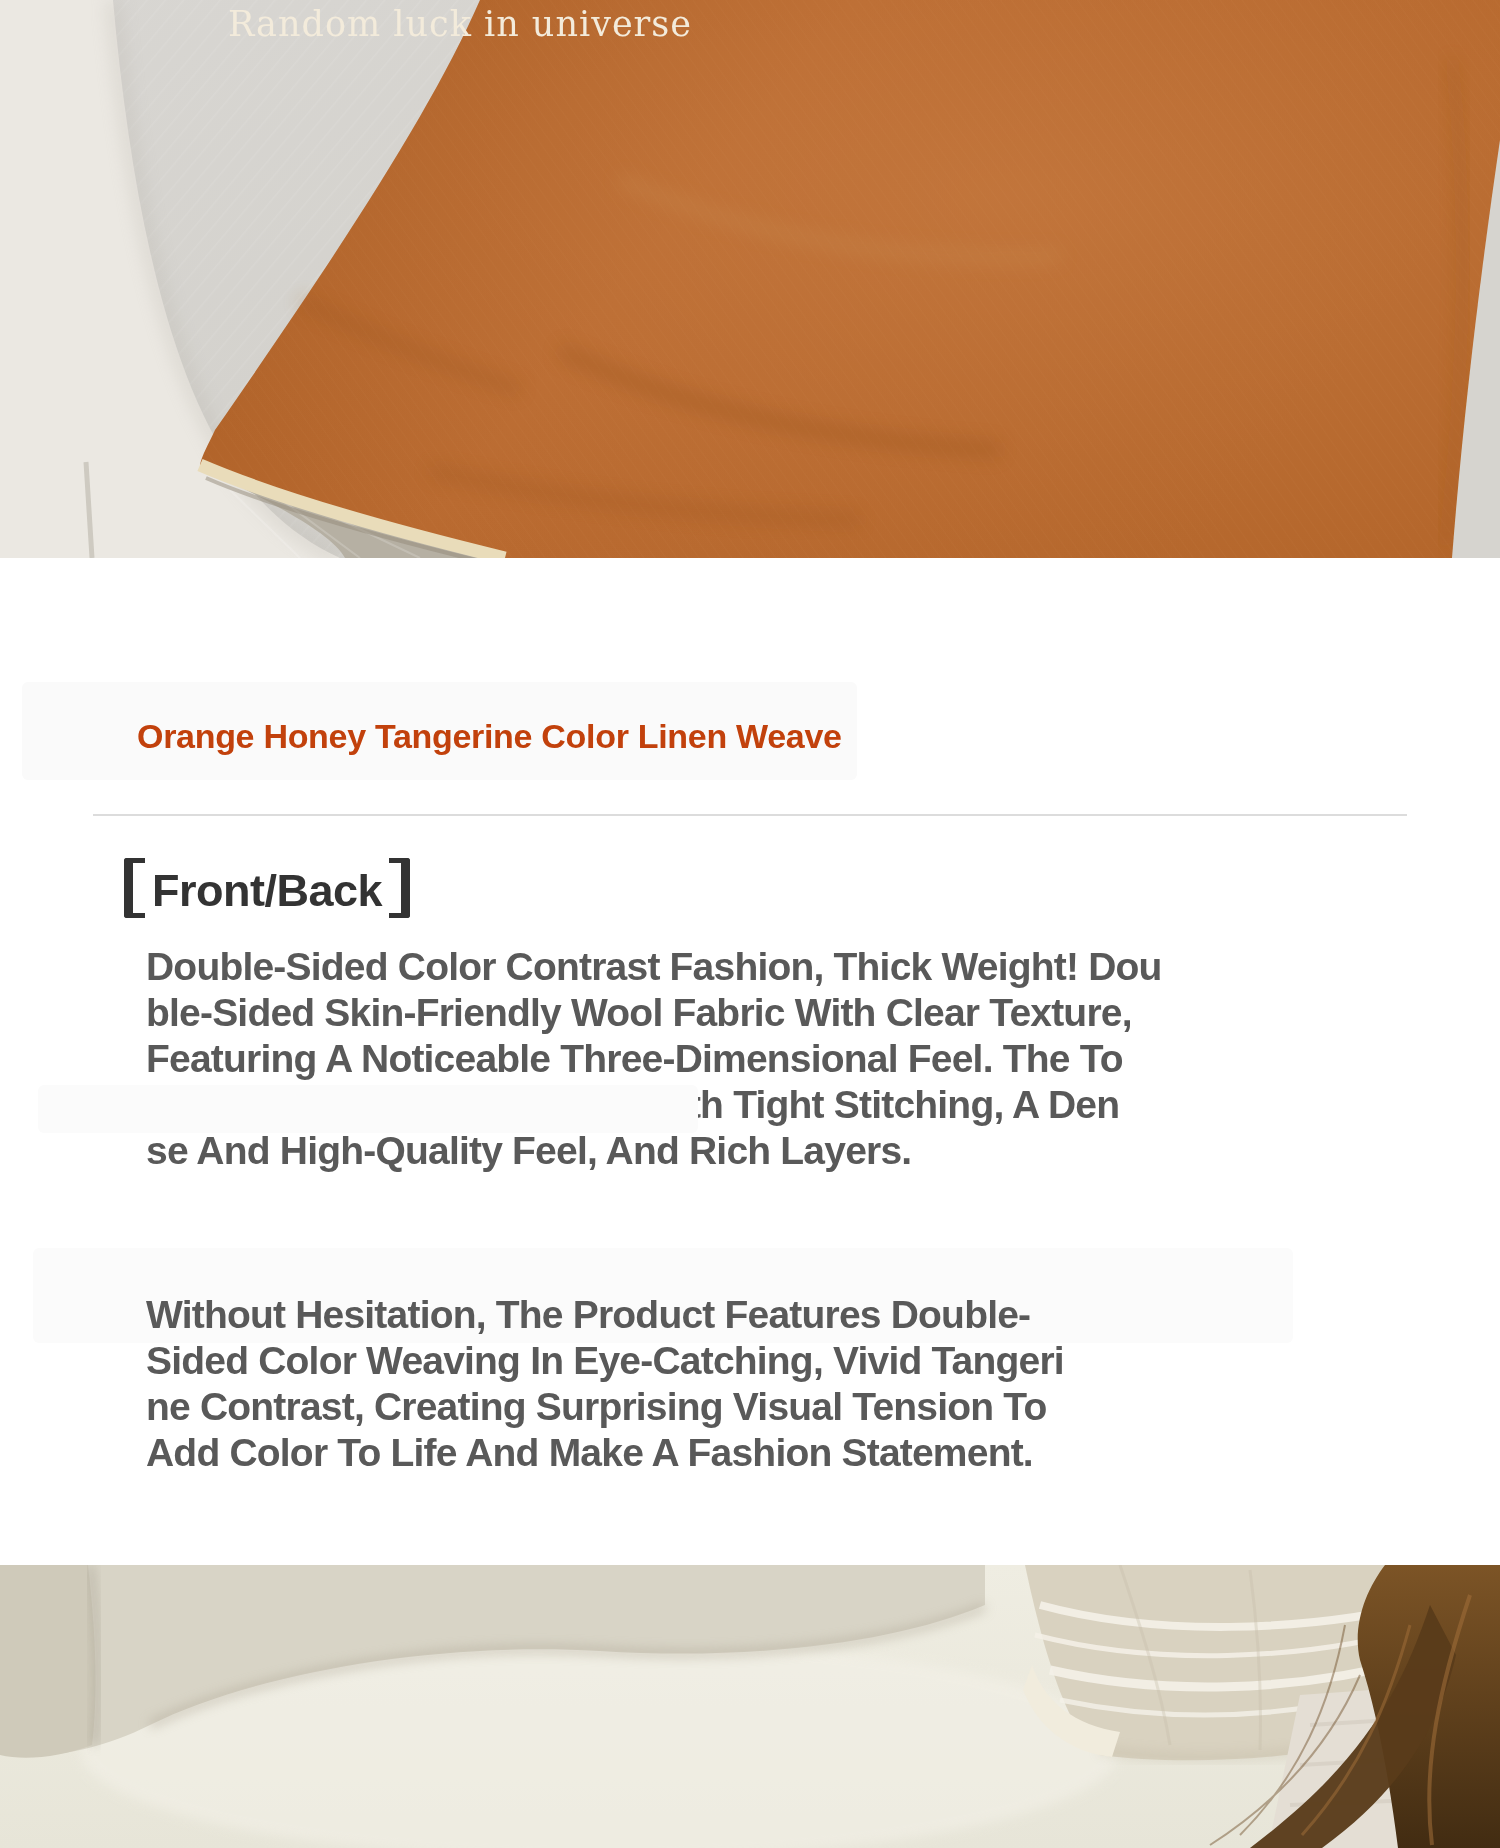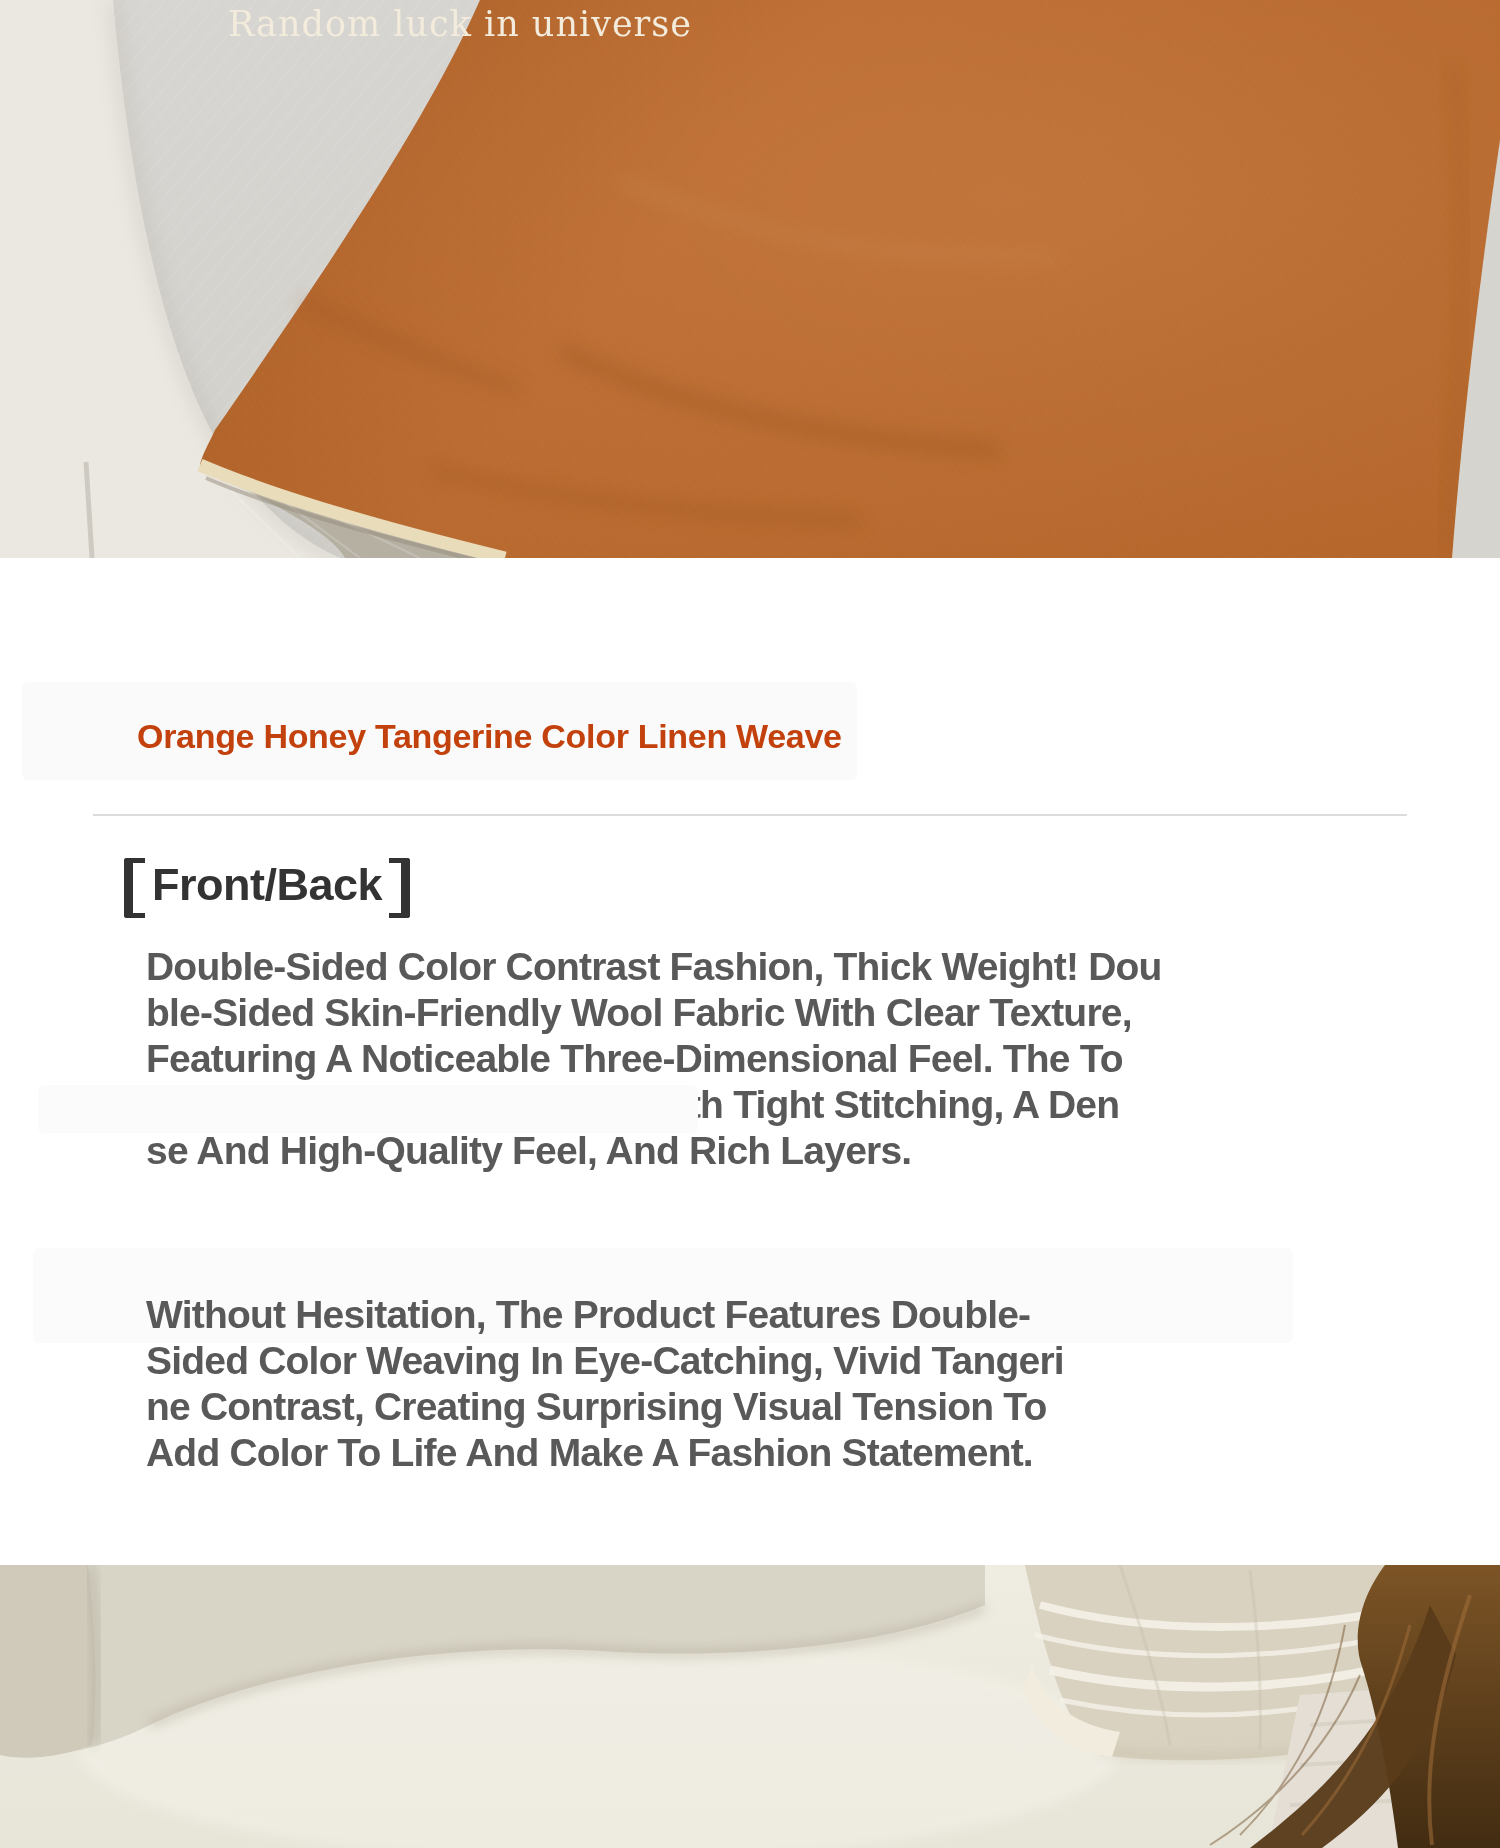--- a/index.html
+++ b/index.html
@@ -36,21 +36,21 @@
     letter-spacing:-0.3px;color:#c2410c;
   }
   .divider{
     position:absolute;left:93px;top:814px;width:1314px;height:2px;
     margin:0;border:none;background:#dcdcdc;
   }
   .section-heading{
     position:absolute;left:124px;top:858px;margin:0;
     font-size:45px;line-height:54px;font-weight:600;
     letter-spacing:-0.5px;color:#333333;
-    display:flex;align-items:flex-start;
+    display:flex;align-items:flex-end;
   }
   .bracket{display:inline-block;width:12px;height:50px;}
   .bracket-left{
     border-left:9px solid #333333;
     border-top:5px solid #333333;border-bottom:5px solid #333333;
     border-top-left-radius:3px;border-bottom-left-radius:3px;
     margin-right:7px;
   }
   .bracket-right{
     border-right:9px solid #333333;

